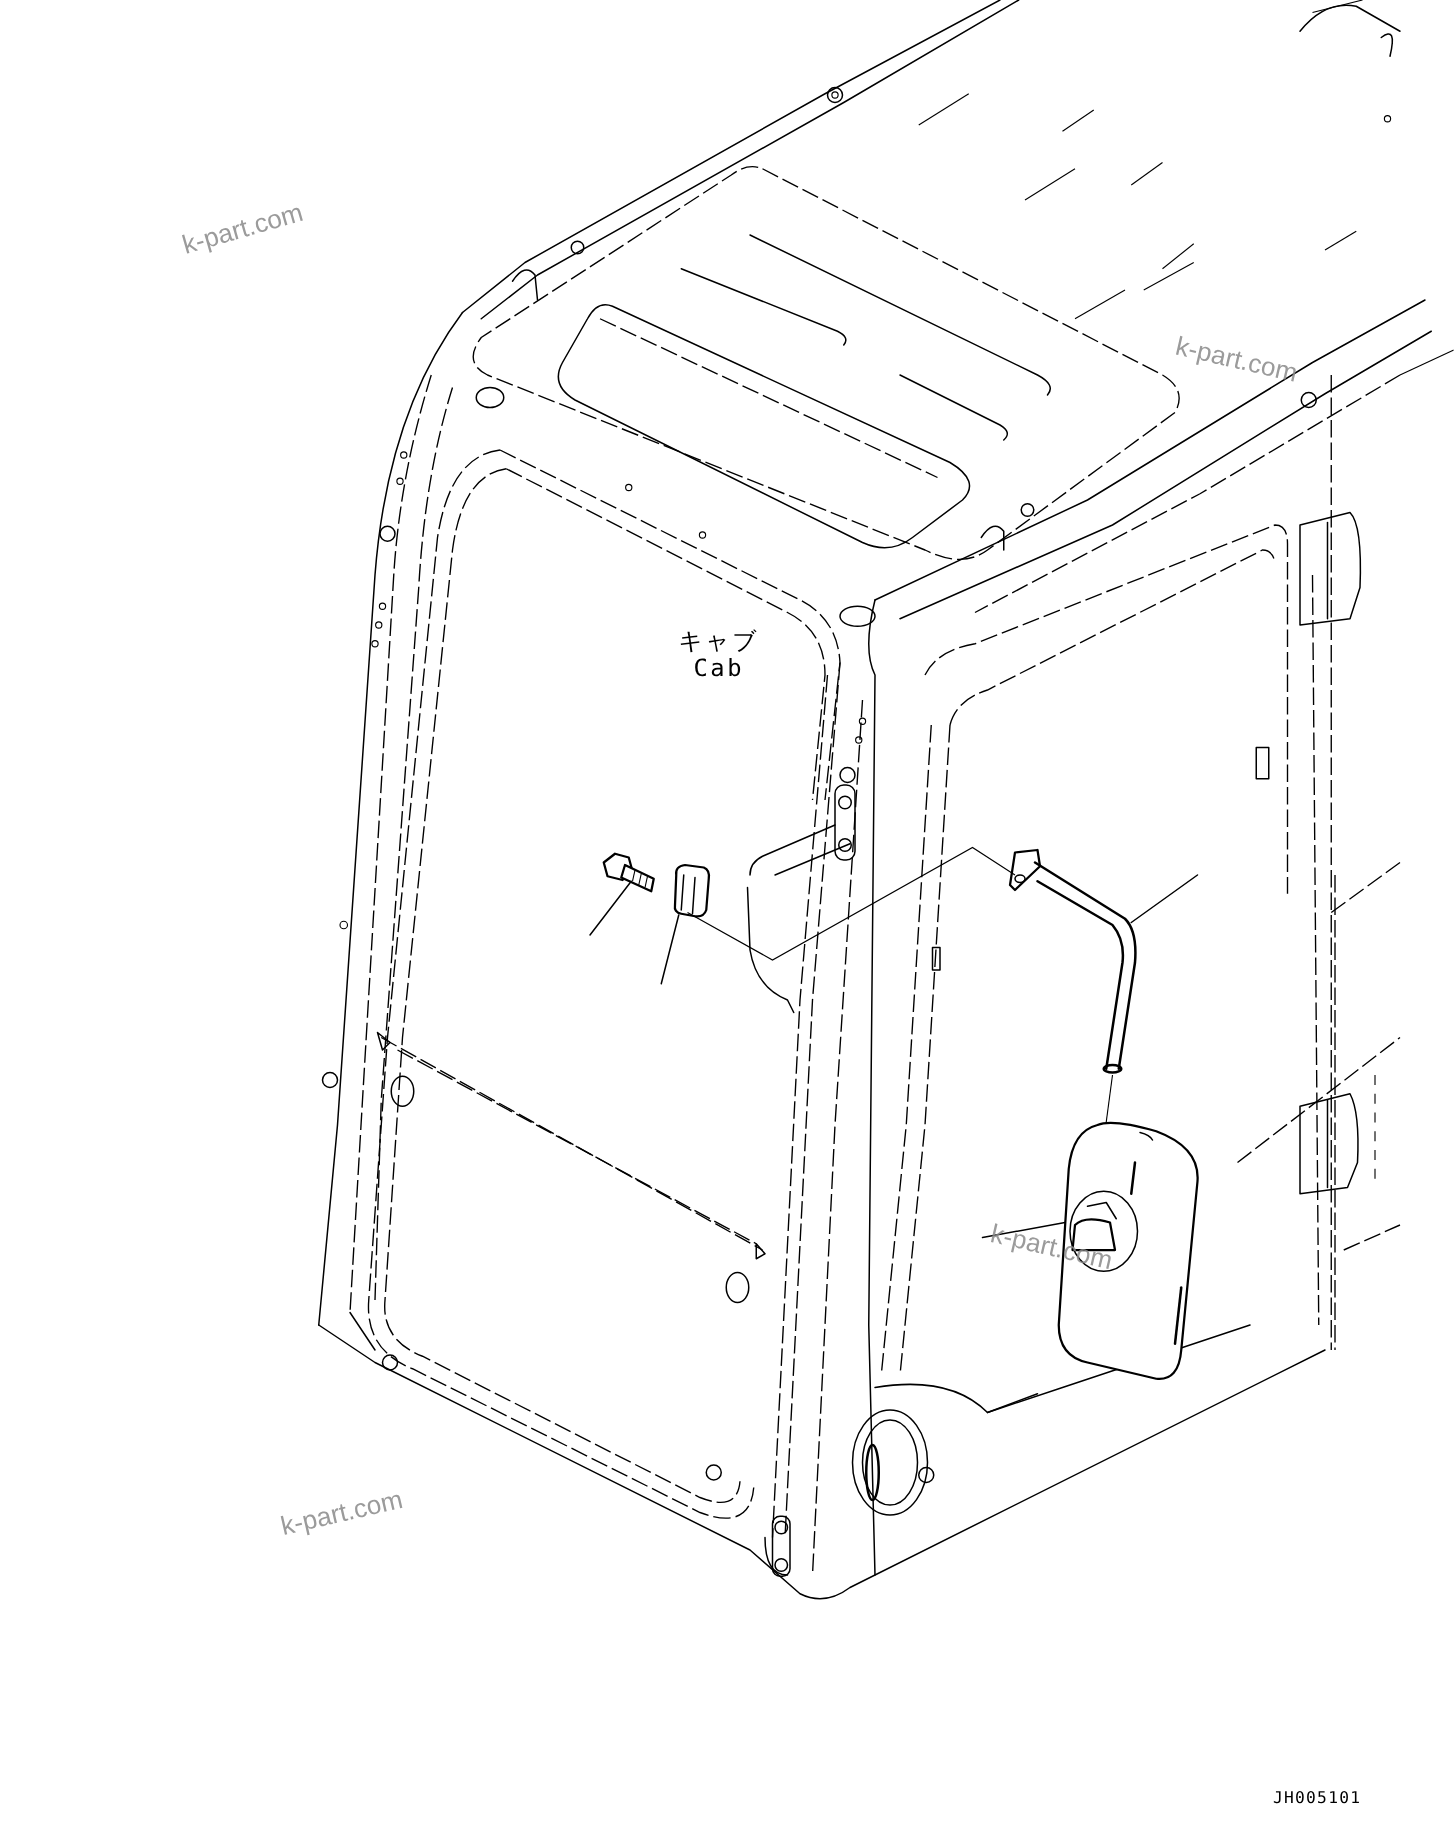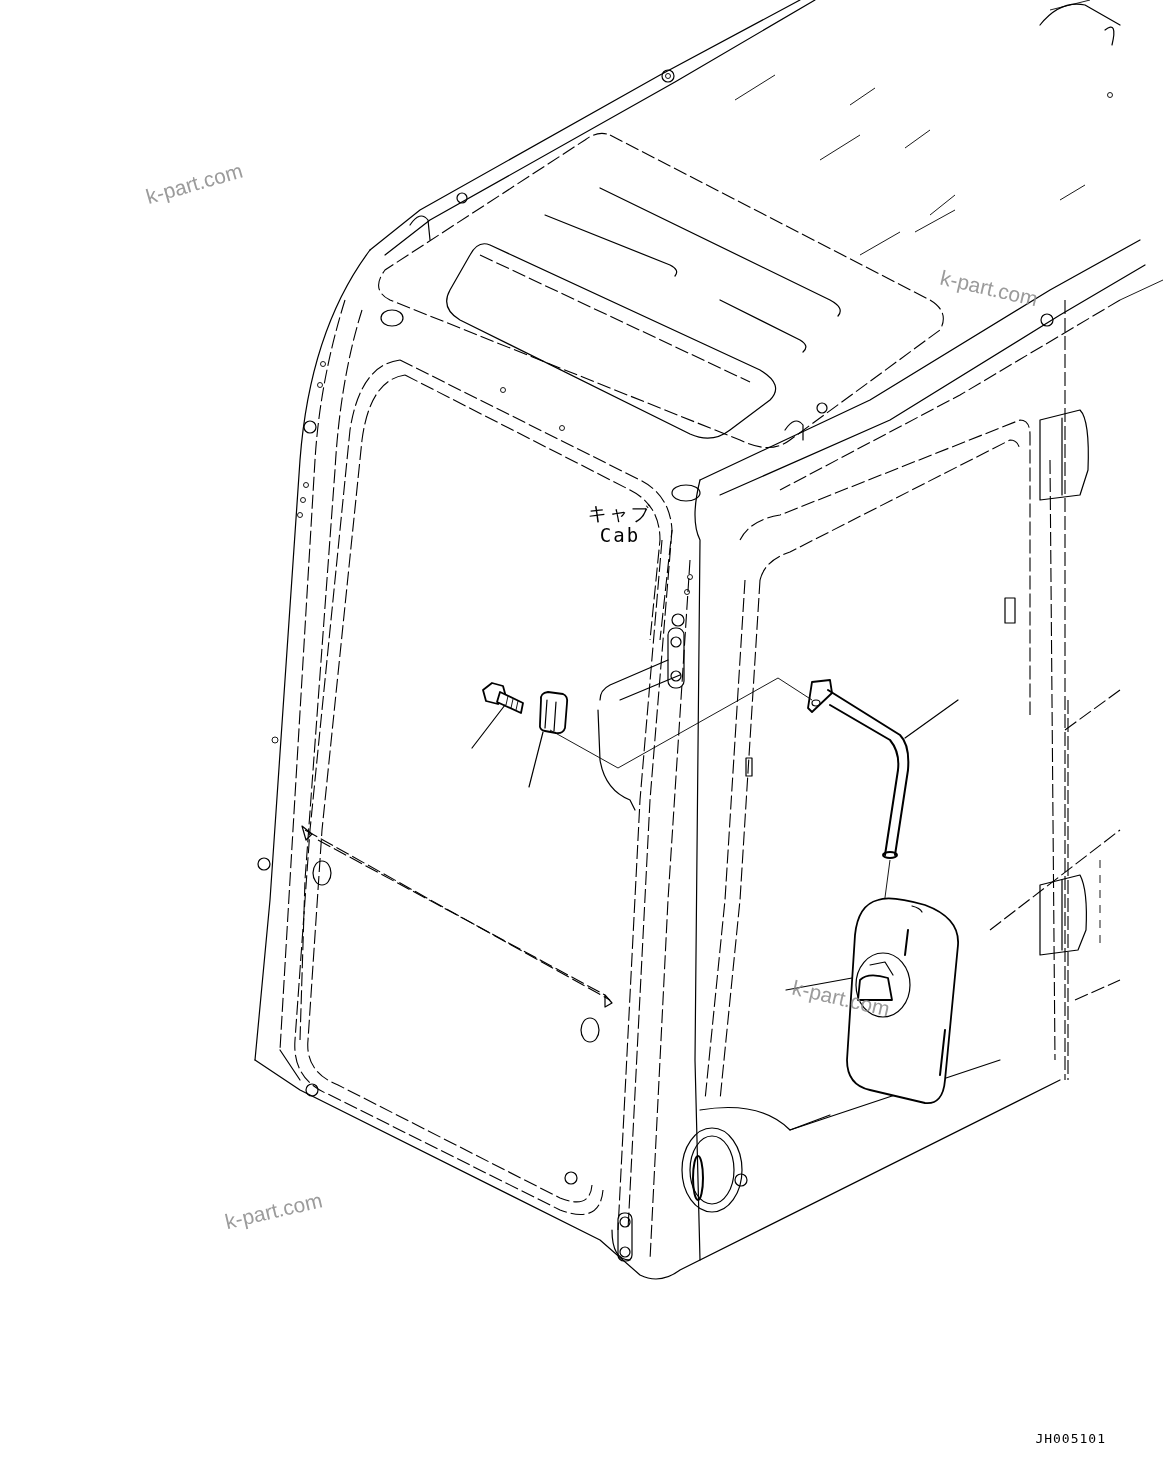--- a/index.html
+++ b/index.html
@@ -5,21 +5,21 @@
     html, body { margin: 0; padding: 0; background: #ffffff; }
     body { width: 1163px; height: 1475px; position: relative; overflow: hidden; font-family: "DejaVu Sans Mono", monospace; }
     #drawing { position: absolute; left: 0; top: 0; width: 1163px; height: 1475px; }
     .ln { fill: none; stroke: #000; stroke-width: 1.2; stroke-linecap: round; stroke-linejoin: round; }
     .thick { fill: none; stroke: #000; stroke-width: 2; stroke-linecap: round; stroke-linejoin: round; }
     .dash { fill: none; stroke: #000; stroke-width: 1.1; stroke-dasharray: 14 4; }
     .thin { fill: none; stroke: #000; stroke-width: 0.9; }
     .part { fill: #fff; stroke: #000; stroke-width: 1.8; stroke-linejoin: round; }
     .label { position: absolute; color: #000; font-family: "DejaVu Sans Mono", monospace; font-size: 19px; line-height: 22px; text-align: center; letter-spacing: 2px; }
     .watermark { position: absolute; color: #8a8a8a; font-family: "Liberation Sans", sans-serif; font-size: 21px; transform-origin: left bottom; white-space: nowrap; opacity: 0.85; }
-    .drawing-no { position: absolute; right: 57px; bottom: 29px; font-family: "DejaVu Sans Mono", monospace; font-size: 13px; letter-spacing: 1px; color: #000; }
+    .drawing-no { position: absolute; right: 74px; bottom: 29px; font-family: "DejaVu Sans Mono", monospace; font-size: 13px; letter-spacing: 1px; color: #000; }
   </style>
 </head>
 <body>
 
 <svg id="drawing" viewBox="0 0 1163 1475" xmlns="http://www.w3.org/2000/svg">
 
   <g>
 
     <path class="ln" d="M800 0 L 660 75 L 420 210 L 370 250"></path>
     <path class="ln" d="M815 0 L 675 82 L 430 220 L 385 255"></path>
@@ -190,21 +190,21 @@
     <path class="ln" d="M912 906 Q 920 908 922 912"></path>
     <ellipse class="ln" cx="883" cy="985" rx="27" ry="32"></ellipse>
     <path class="part" d="M860 980 Q 868 972 888 978 L 892 1000 L 858 1000 Z"></path>
     <path class="ln" d="M870 965 L 885 962 L 893 975"></path>
     <path class="ln" d="M786 990 L 852 978"></path>
   </g>
 
   <path class="thin" d="M1120 300 L 1163 280"></path>
 </svg>
 
-<div class="label" style="left:535px; top:502px; width:80px;margin-left:45px;">
+<div class="label" style="left:535px; top:502px; width:80px;">
   <div>キャブ</div>
   <div>Cab</div>
 </div>
 
 <div class="drawing-no">JH005101</div>
 
 <div class="watermark" style="left:150px; top:185px; transform: rotate(-16deg);">k-part.com</div>
 <div class="watermark" style="left:938px; top:265px; transform: rotate(13deg);">k-part.com</div>
 <div class="watermark" style="left:790px; top:975px; transform: rotate(13deg);">k-part.com</div>
 <div class="watermark" style="left:228px; top:1210px; transform: rotate(-13deg);">k-part.com</div>

